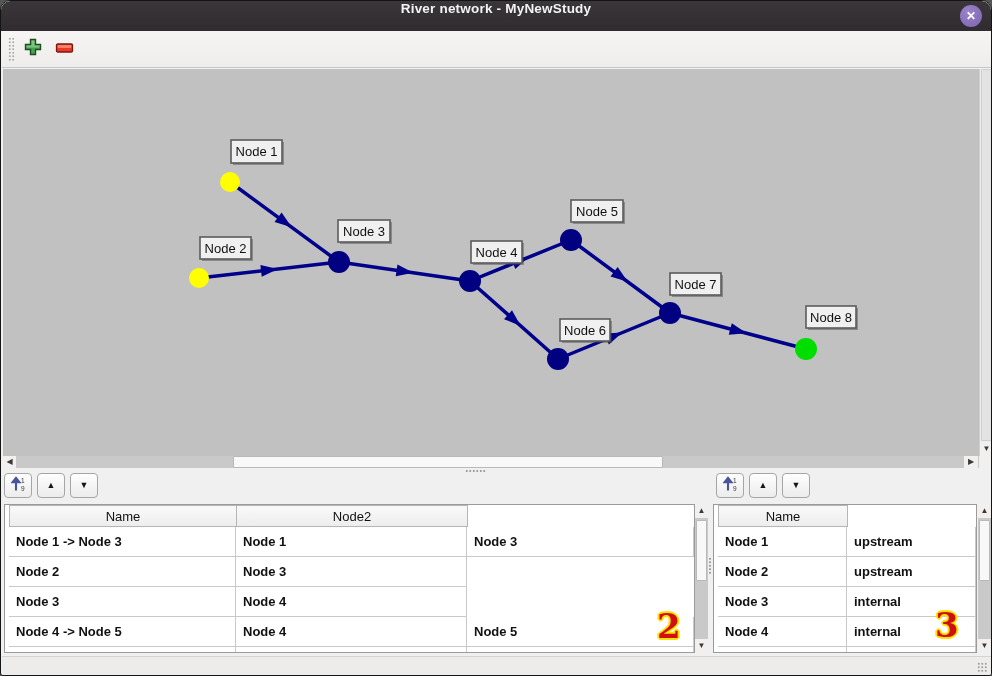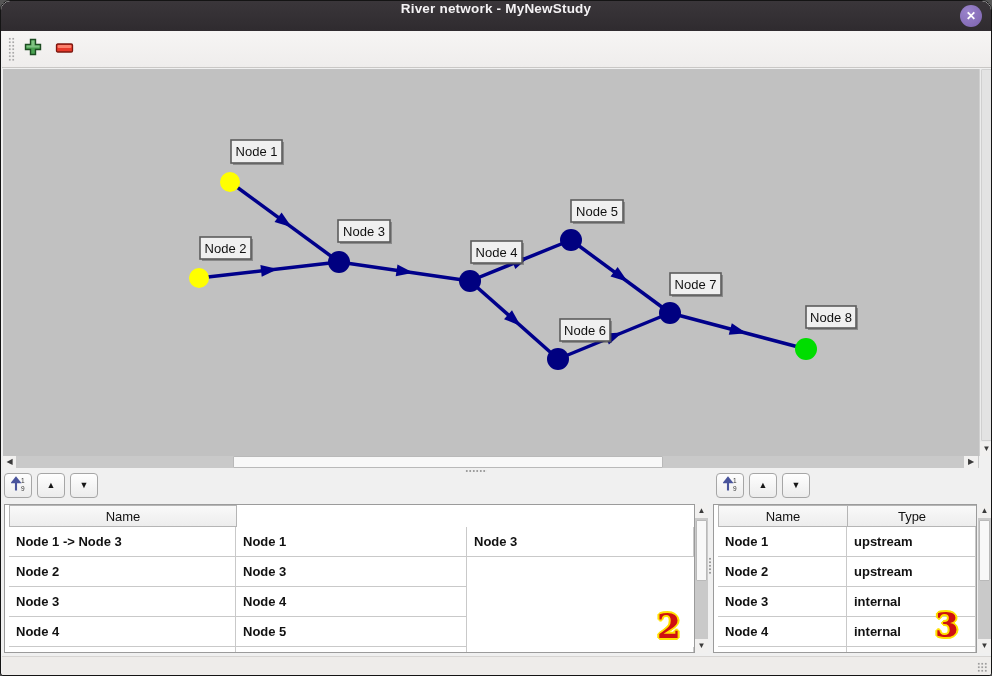--- a/index.html
+++ b/index.html
@@ -223,36 +223,38 @@
   <div class="sq-btn" style="left:748px; top:472px;">
     <span class="tri">▲</span>
   </div>
   <div class="sq-btn" style="left:781px; top:472px;">
     <span class="tri">▼</span>
   </div>
 
   <div class="table" style="left:3px; width:691px;">
     <div class="thead cols3">
       <div class="thcell">Name</div>
+      <div class="thcell">Node2</div>
     </div>
     <div id="edges-body">
         <div class="trow cols3">
           <div class="tcell">Node 1 -&gt; Node 3</div>
           <div class="tcell">Node 1</div>
           <div class="tcell">Node 3</div>
         </div>
         <div class="trow cols3">
           <div class="tcell">Node 2</div>
           <div class="tcell">Node 3</div>
         </div>
         <div class="trow cols3">
           <div class="tcell">Node 3</div>
           <div class="tcell">Node 4</div>
         </div>
         <div class="trow cols3">
+          <div class="tcell">Node 4 -&gt; Node 5</div>
           <div class="tcell">Node 4</div>
           <div class="tcell">Node 5</div>
         </div>
         <div class="trow cols3">
           <div class="tcell"></div>
           <div class="tcell"></div>
           <div class="tcell"></div>
         </div>
       </div>
     <div class="annot" style="left:652px; top:104px;">2</div>
@@ -262,21 +264,20 @@
     <div class="sb-arrow" style="left:0; top:0; width:13px; height:14px;">▲</div>
     <div class="sb-thumb" style="left:1px; top:16px; width:11px; height:61px;"></div>
     <div class="sb-arrow" style="left:0; bottom:0; width:13px; height:14px;">▼</div>
   </div>
 
   <div class="grip-h" style="left:707px; top:556px; width:4px; height:18px;"></div>
 
   <div class="table" style="left:712px; width:264px;">
     <div class="thead cols2">
       <div class="thcell">Name</div>
-      <div class="thcell">Type</div>
     </div>
     <div id="nodes-body">
         <div class="trow cols2">
           <div class="tcell">Node 1</div>
           <div class="tcell">upstream</div>
         </div>
         <div class="trow cols2">
           <div class="tcell">Node 2</div>
           <div class="tcell">upstream</div>
         </div>

